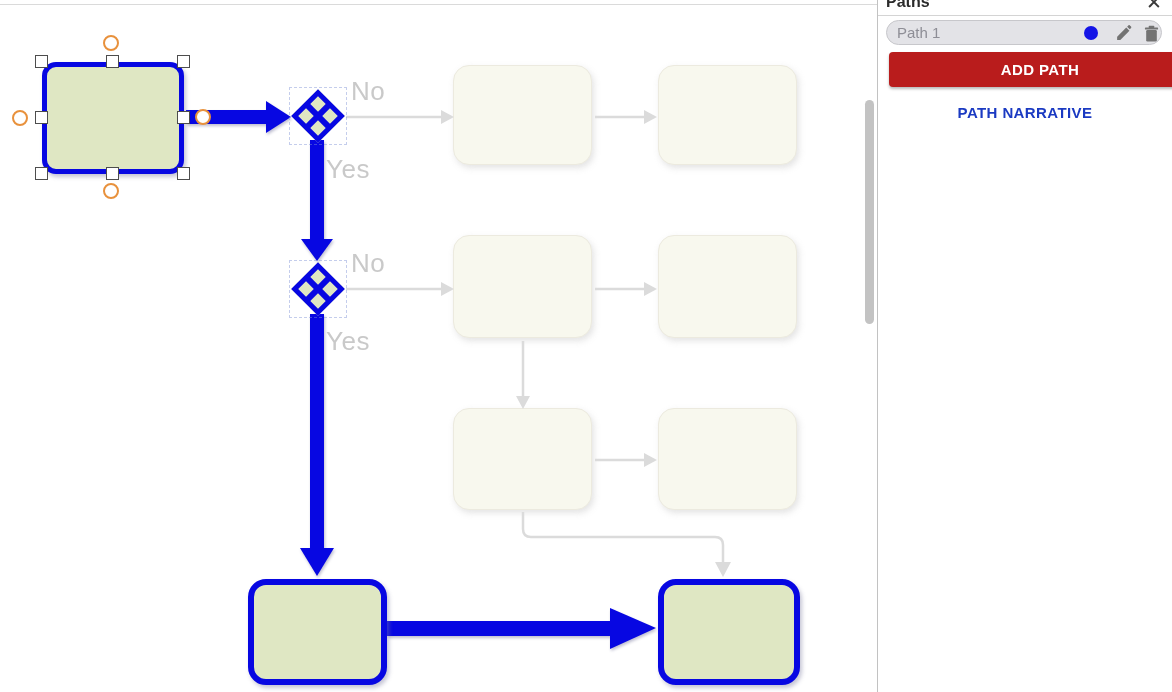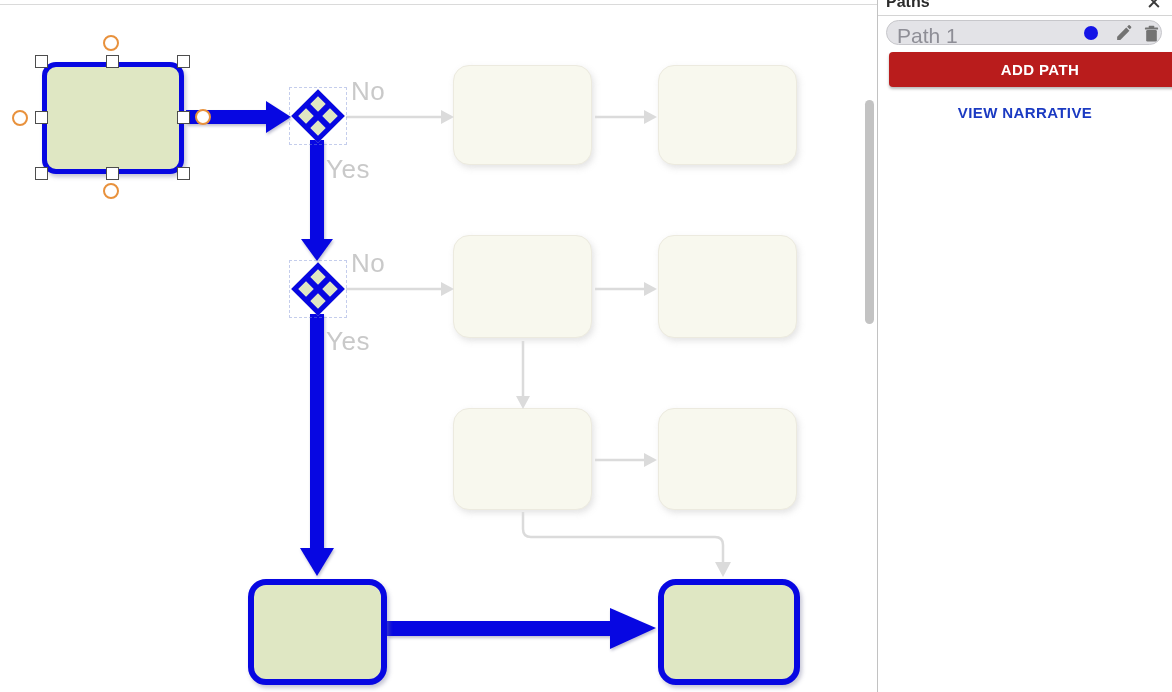--- a/index.html
+++ b/index.html
@@ -48,21 +48,21 @@
   
   #panel { position:absolute; left:878px; top:0; width:294px; height:692px; background:#fff; }
   .panel-title { position:absolute; left:8px; top:-7px; font-size:16px; font-weight:700; color:#2b2b2b; }
   .panel-close { position:absolute; left:268px; top:-9px; font-size:19px; color:#3a3a3a; cursor:pointer; }
   .panel-divider { position:absolute; left:0; top:15px; width:294px; height:1px; background:#d4d4d4; }
 
   .path-pill {
     position:absolute; left:8px; top:20px; width:276px; height:25px;
     background:#e3e3e7; border:1px solid #c7c7cb; border-radius:13px;
   }
-  .path-pill-label { position:absolute; left:10px; top:3px; font-size:21px; color:#8e8e96; }
+  .path-pill-label { position:absolute; left:10px; top:3px; font-size:15px; color:#8e8e96; }
   .path-dot { position:absolute; left:197px; top:5px; width:14px; height:14px; border-radius:50%; background:#1515e6; }
   .pill-icon { position:absolute; top:4px; }
 
   .add-path-btn {
     position:absolute; left:11px; top:52px; width:302px; height:35px;
     background:#b91c1c; border:none; border-radius:4px; color:#fff; font-weight:700;
     font-size:15px; letter-spacing:0.4px; font-family:"Liberation Sans", sans-serif;
     box-shadow:0 2px 3px rgba(0,0,0,0.28); cursor:pointer;
   }
   .view-narrative {
@@ -168,16 +168,16 @@
         <path d="M11.4 1.6 12.6 0.4c0.4-0.4 1-0.4 1.4 0l1.1 1.1c0.4 0.4 0.4 1 0 1.4l-1.2 1.2-2.5-2.5z" fill="#737373"></path>
       </svg>
       <svg class="pill-icon" style="left:257px;" width="15" height="17" viewBox="0 0 14 16">
         <rect x="2" y="4.6" width="10" height="11" rx="1.2" fill="#737373"></rect>
         <rect x="0.8" y="2.4" width="12.4" height="1.9" rx="0.6" fill="#737373"></rect>
         <rect x="4.4" y="0.7" width="5.2" height="2.2" rx="0.6" fill="#737373"></rect>
       </svg>
     </div>
 
     <button class="add-path-btn">ADD PATH</button>
-    <div class="view-narrative">VIEW NARRATIVE</div>
+    <div class="view-narrative">PATH NARRATIVE</div>
   </div>
 
 </div>
 
 </body></html>

